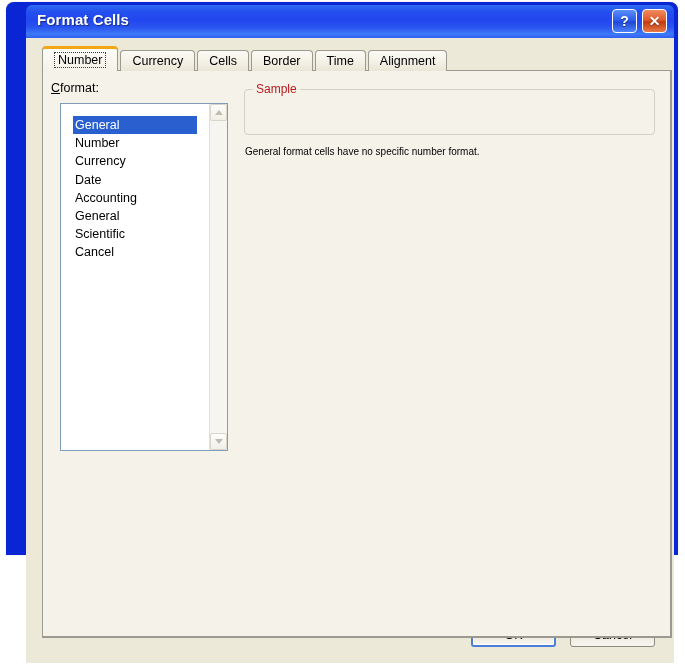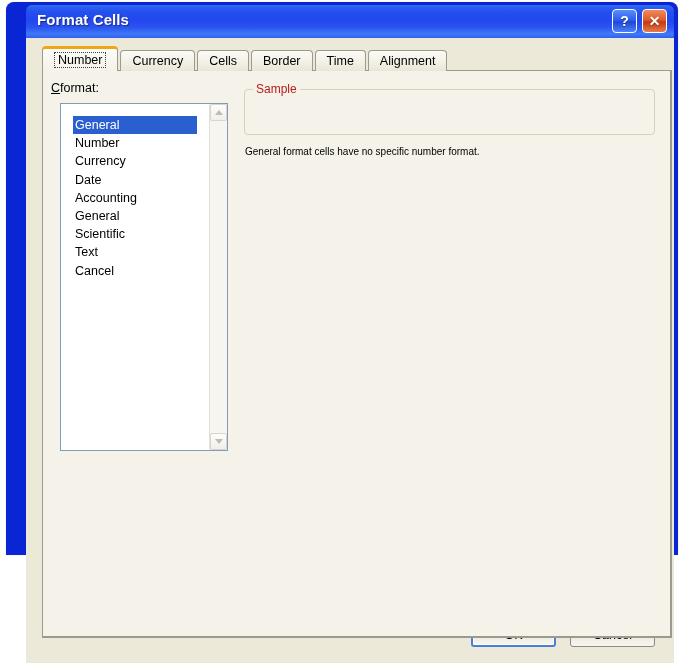--- a/index.html
+++ b/index.html
@@ -326,21 +326,20 @@
 
       <div id="category-listbox">
         <ul id="category-items">
           <li class="cat-item selected">General</li>
           <li class="cat-item">Number</li>
           <li class="cat-item">Currency</li>
           <li class="cat-item">Date</li>
           <li class="cat-item">Accounting</li>
           <li class="cat-item">General</li>
           <li class="cat-item">Scientific</li>
-          <li class="cat-item">Text</li>
           <li class="cat-item">Cancel</li>
         </ul>
         <div id="cat-scrollbar">
           <div class="sb-btn" id="sb-up">
             <span class="sb-chev"></span>
           </div>
           <div class="sb-btn" id="sb-down">
             <span class="sb-chev"></span>
           </div>
         </div>

